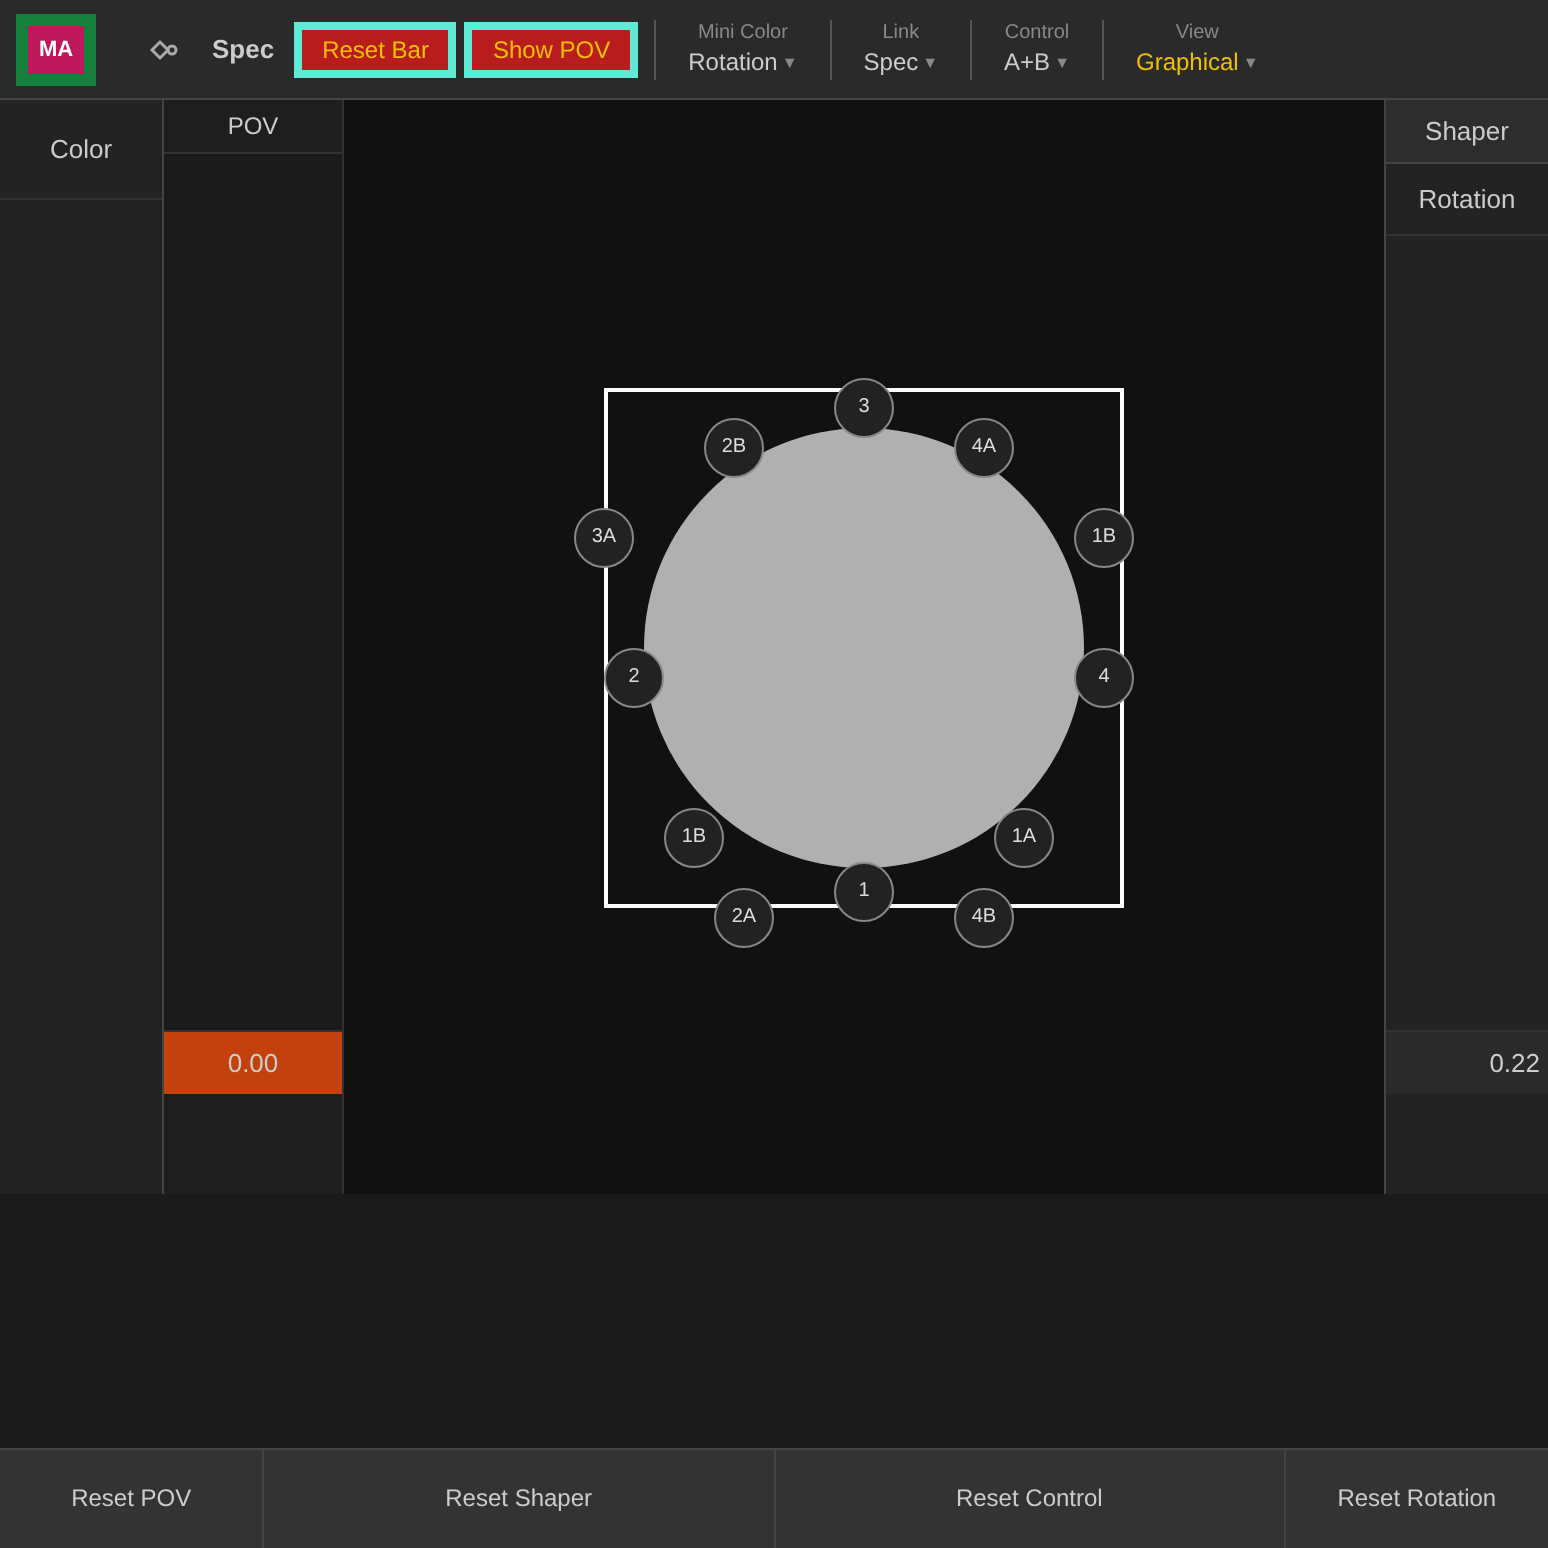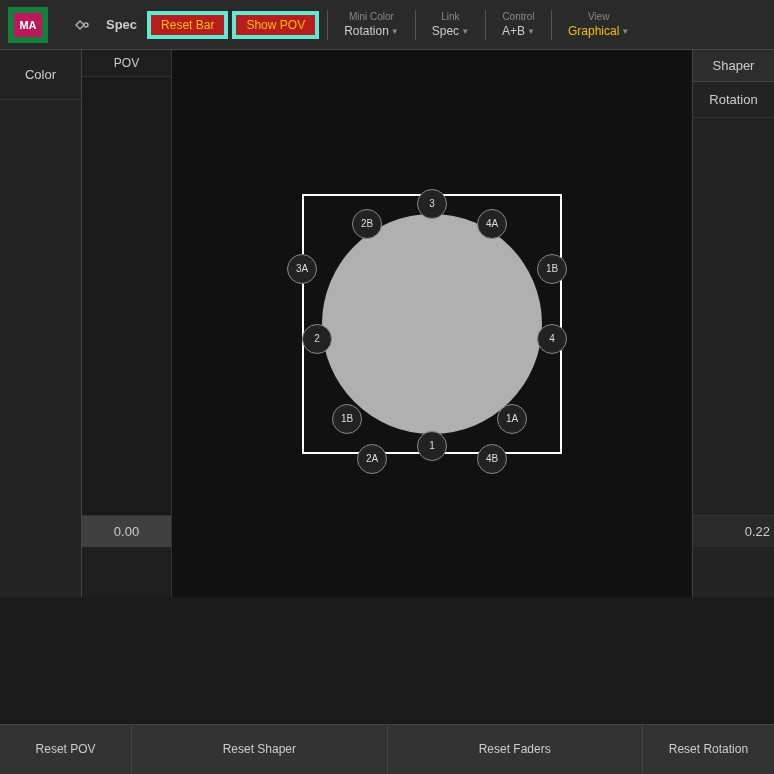--- a/index.html
+++ b/index.html
@@ -157,21 +157,21 @@
     }
     .frame-content {
       flex: 1;
       background: #1a1a1a;
     }
     .frame-value {
       padding: 8px;
       text-align: center;
       color: #ccc;
       font-size: 13px;
-      background: #404040;
+      background: #c2410c;
       border-top: 1px solid #333;
     }
 
     
     .canvas-area {
       flex: 1;
       background: #111;
       position: relative;
       display: flex;
       align-items: center;
@@ -377,15 +377,15 @@
     <div class="right-panel-spacer"></div>
     <div class="right-panel-value">0.22</div>
     <div style="height:50px;"></div>
   </div>
 
 </div>
 
 <div class="bottom-bar">
   <div class="bottom-btn">Reset POV</div>
   <div class="bottom-btn bottom-btn-wide">Reset Shaper</div>
-  <div class="bottom-btn bottom-btn-wide">Reset Faders</div>
+  <div class="bottom-btn bottom-btn-wide">Reset Control</div>
   <div class="bottom-btn bottom-btn-last">Reset Rotation</div>
 </div>
 
 </body></html>

